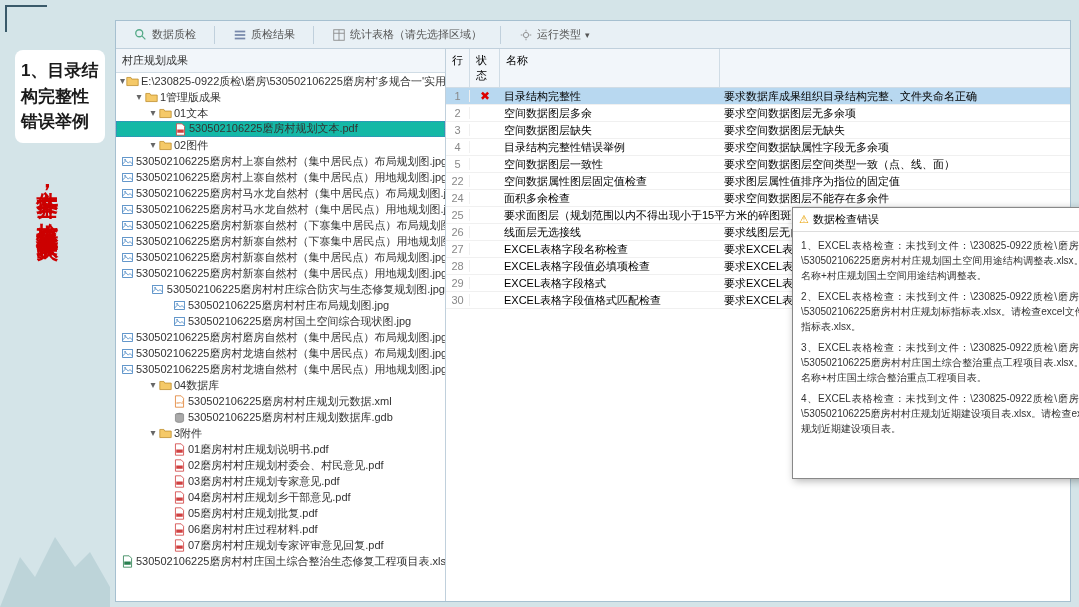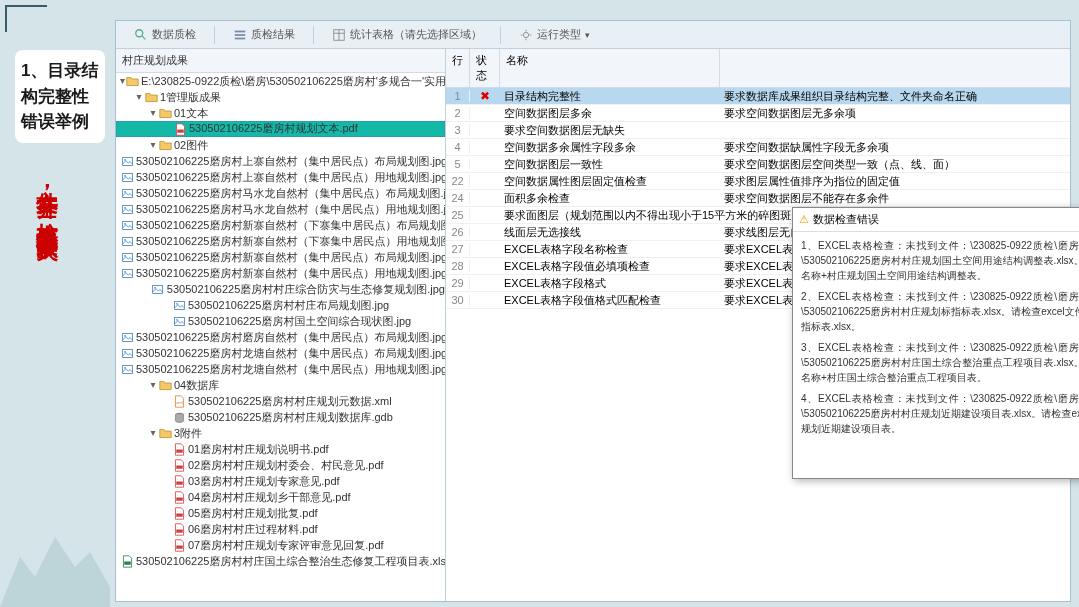--- a/index.html
+++ b/index.html
@@ -488,26 +488,27 @@
           </div>
           <div class="grid-row">
             <div class="gc-row">2</div>
             <div class="gc-status"></div>
             <div class="gc-name">空间数据图层多余</div>
             <div class="gc-desc">要求空间数据图层无多余项</div>
           </div>
           <div class="grid-row">
             <div class="gc-row">3</div>
             <div class="gc-status"></div>
+            <div class="gc-name">空间数据图层缺失</div>
             <div class="gc-desc">要求空间数据图层无缺失</div>
           </div>
           <div class="grid-row">
             <div class="gc-row">4</div>
             <div class="gc-status"></div>
-            <div class="gc-name">空间数据多余属性字段多余</div>
+            <div class="gc-name">目录结构完整性错误举例</div>
             <div class="gc-desc">要求空间数据缺属性字段无多余项</div>
           </div>
           <div class="grid-row">
             <div class="gc-row">5</div>
             <div class="gc-status"></div>
             <div class="gc-name">空间数据图层一致性</div>
             <div class="gc-desc">要求空间数据图层空间类型一致（点、线、面）</div>
           </div>
           <div class="grid-row">
             <div class="gc-row">22</div>

